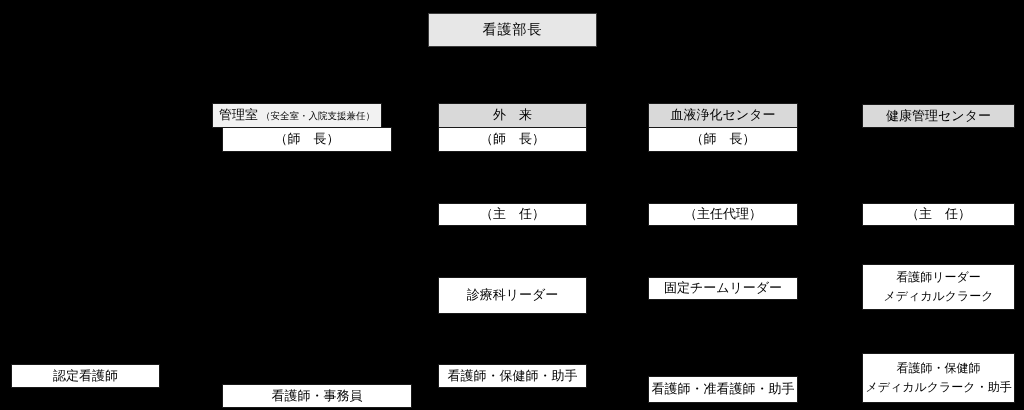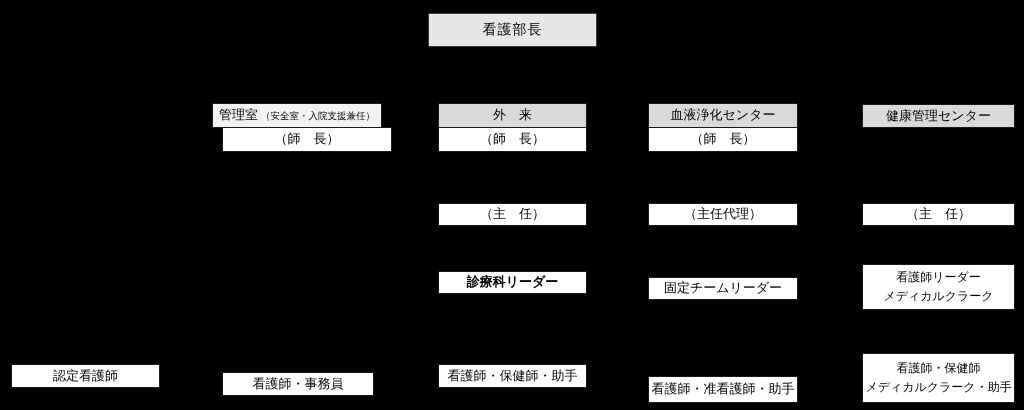--- a/index.html
+++ b/index.html
@@ -45,26 +45,26 @@
   }
   .note {
     font-size: 9.5px;
     margin-left: 3px;
   }
   
   .pos-top        { left: 428px; top: 13px;  width: 169px; height: 34px; }
 
   .pos-c1-header  { left: 212px; top: 103px; width: 170px; height: 25px; }
   .pos-c1-chief   { left: 222px; top: 127px; width: 170px; height: 25px; }
-  .pos-c1-staff   { left: 222px; top: 372px; width: 152px; height: 24px; text-align: right; }
+  .pos-c1-staff   { left: 222px; top: 384px; width: 190px; height: 24px; text-align: right; }
 
   .pos-c2-header  { left: 438px; top: 103px; width: 149px; height: 25px; }
   .pos-c2-chief   { left: 438px; top: 127px; width: 149px; height: 25px; }
   .pos-c2-deputy  { left: 438px; top: 203px; width: 149px; height: 23px; }
-  .pos-c2-leader  { left: 438px; top: 271px; width: 149px; height: 23px; font-weight: bold; }
+  .pos-c2-leader  { left: 438px; top: 277px; width: 149px; height: 37px; }
   .pos-c2-staff   { left: 438px; top: 364px; width: 149px; height: 24px; }
 
   .pos-c3-header  { left: 648px; top: 103px; width: 150px; height: 25px; }
   .pos-c3-chief   { left: 648px; top: 127px; width: 150px; height: 25px; }
   .pos-c3-deputy  { left: 648px; top: 203px; width: 150px; height: 23px; }
   .pos-c3-leader  { left: 648px; top: 277px; width: 150px; height: 23px; }
   .pos-c3-staff   { left: 648px; top: 376px; width: 150px; height: 27px; font-family: Liberation Serif, serif; }
 
   .pos-c4-header  { left: 862px; top: 104px; width: 153px; height: 24px; }
   .pos-c4-deputy  { left: 862px; top: 203px; width: 153px; height: 23px; }

